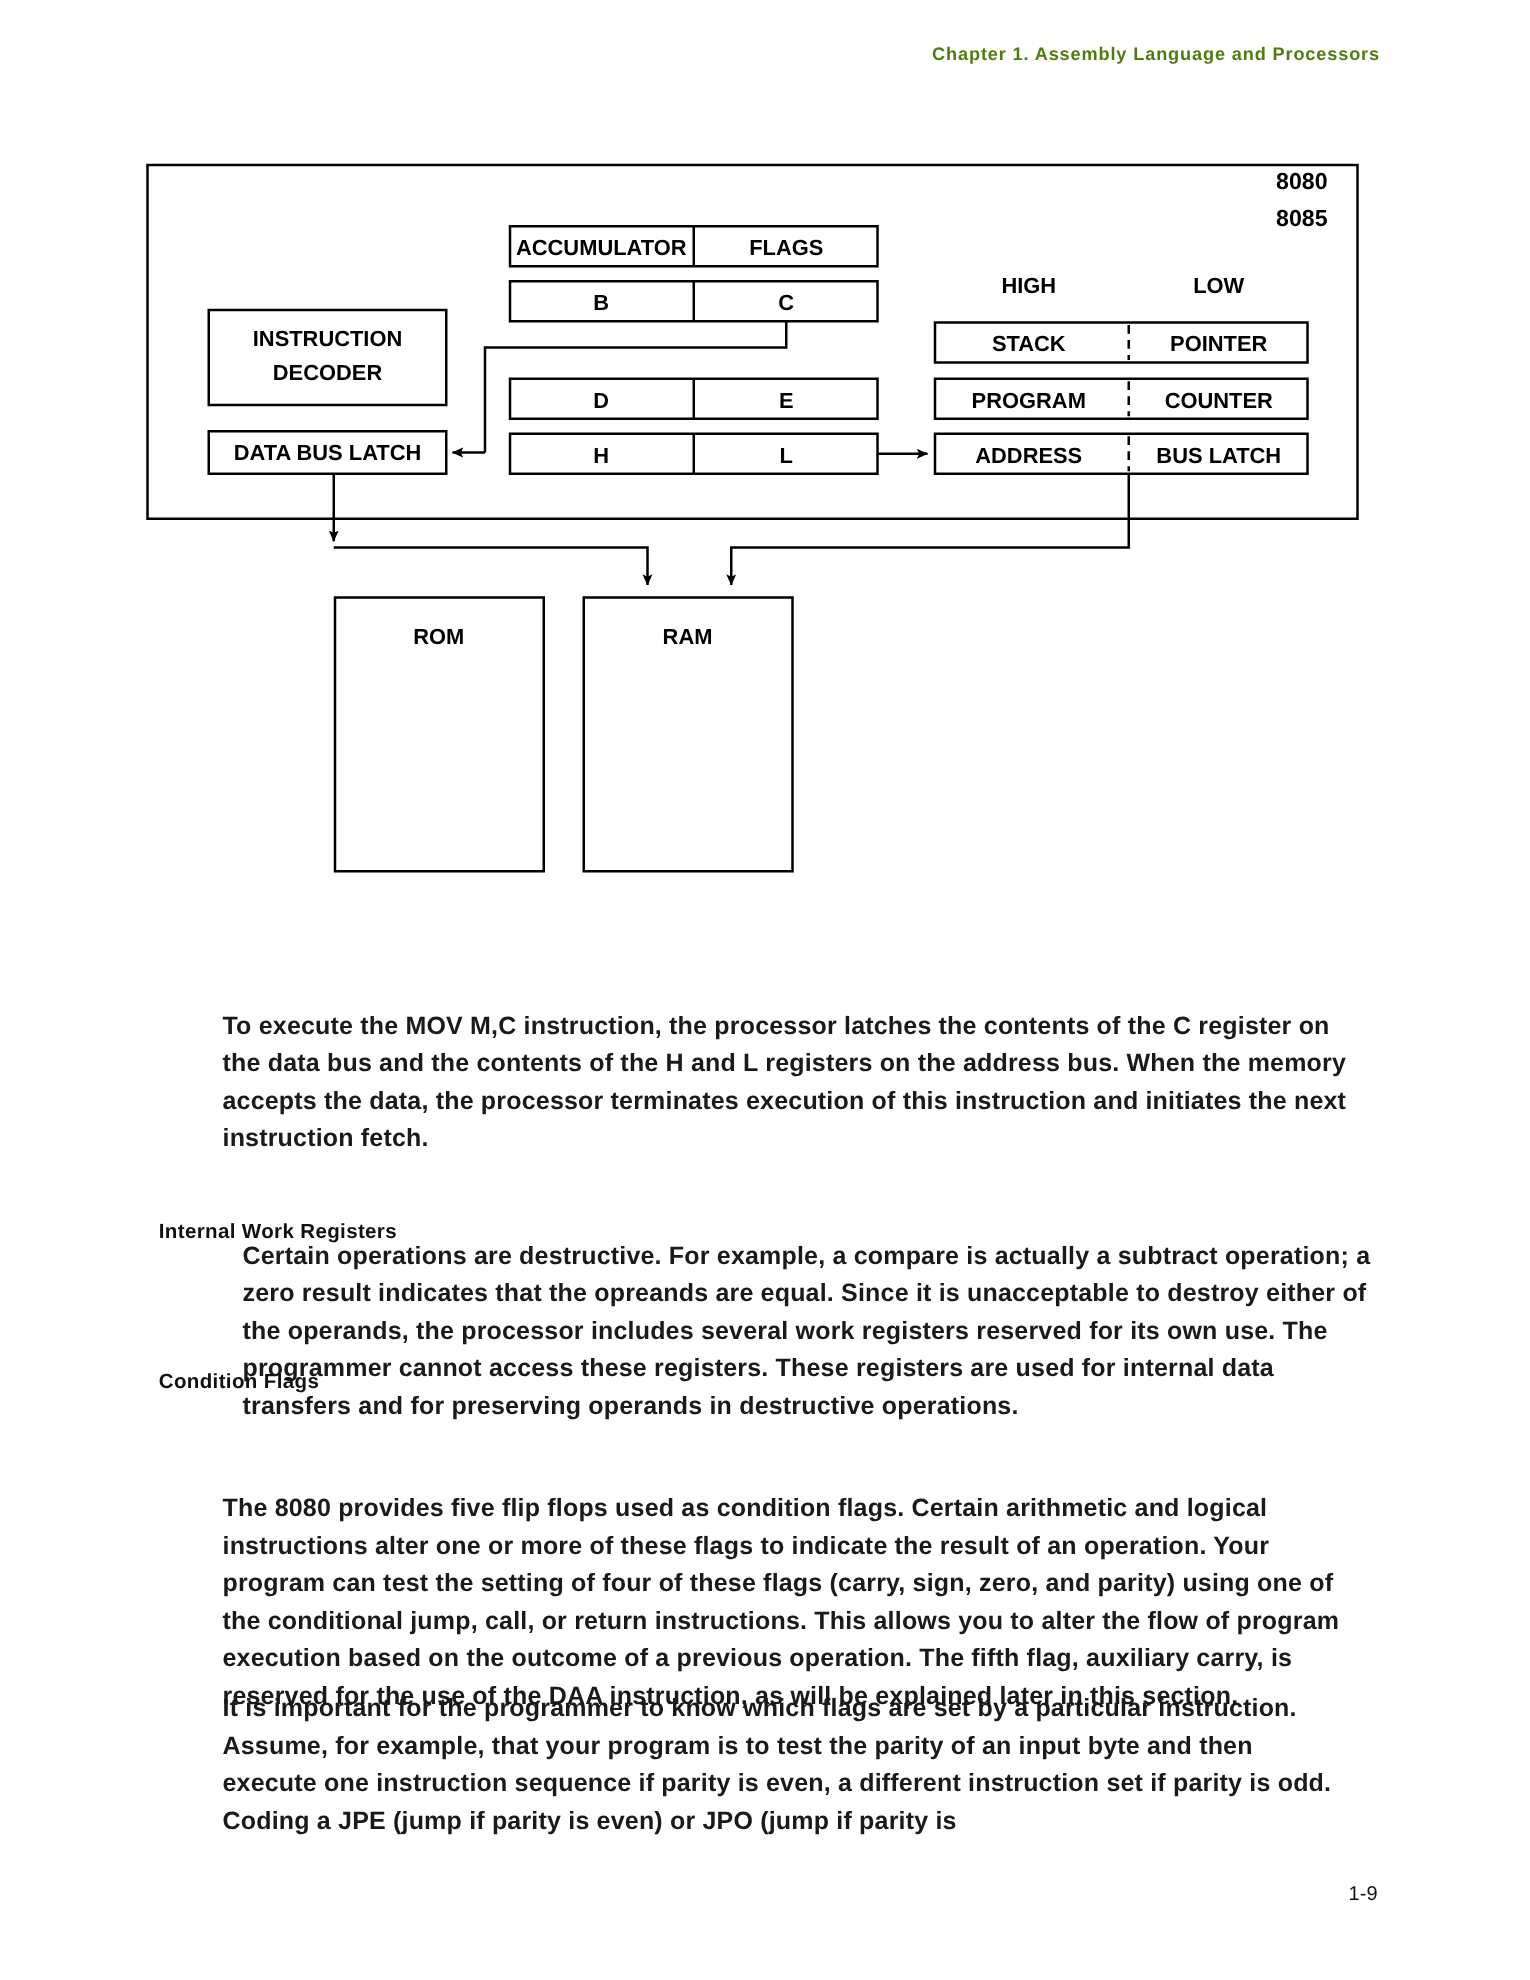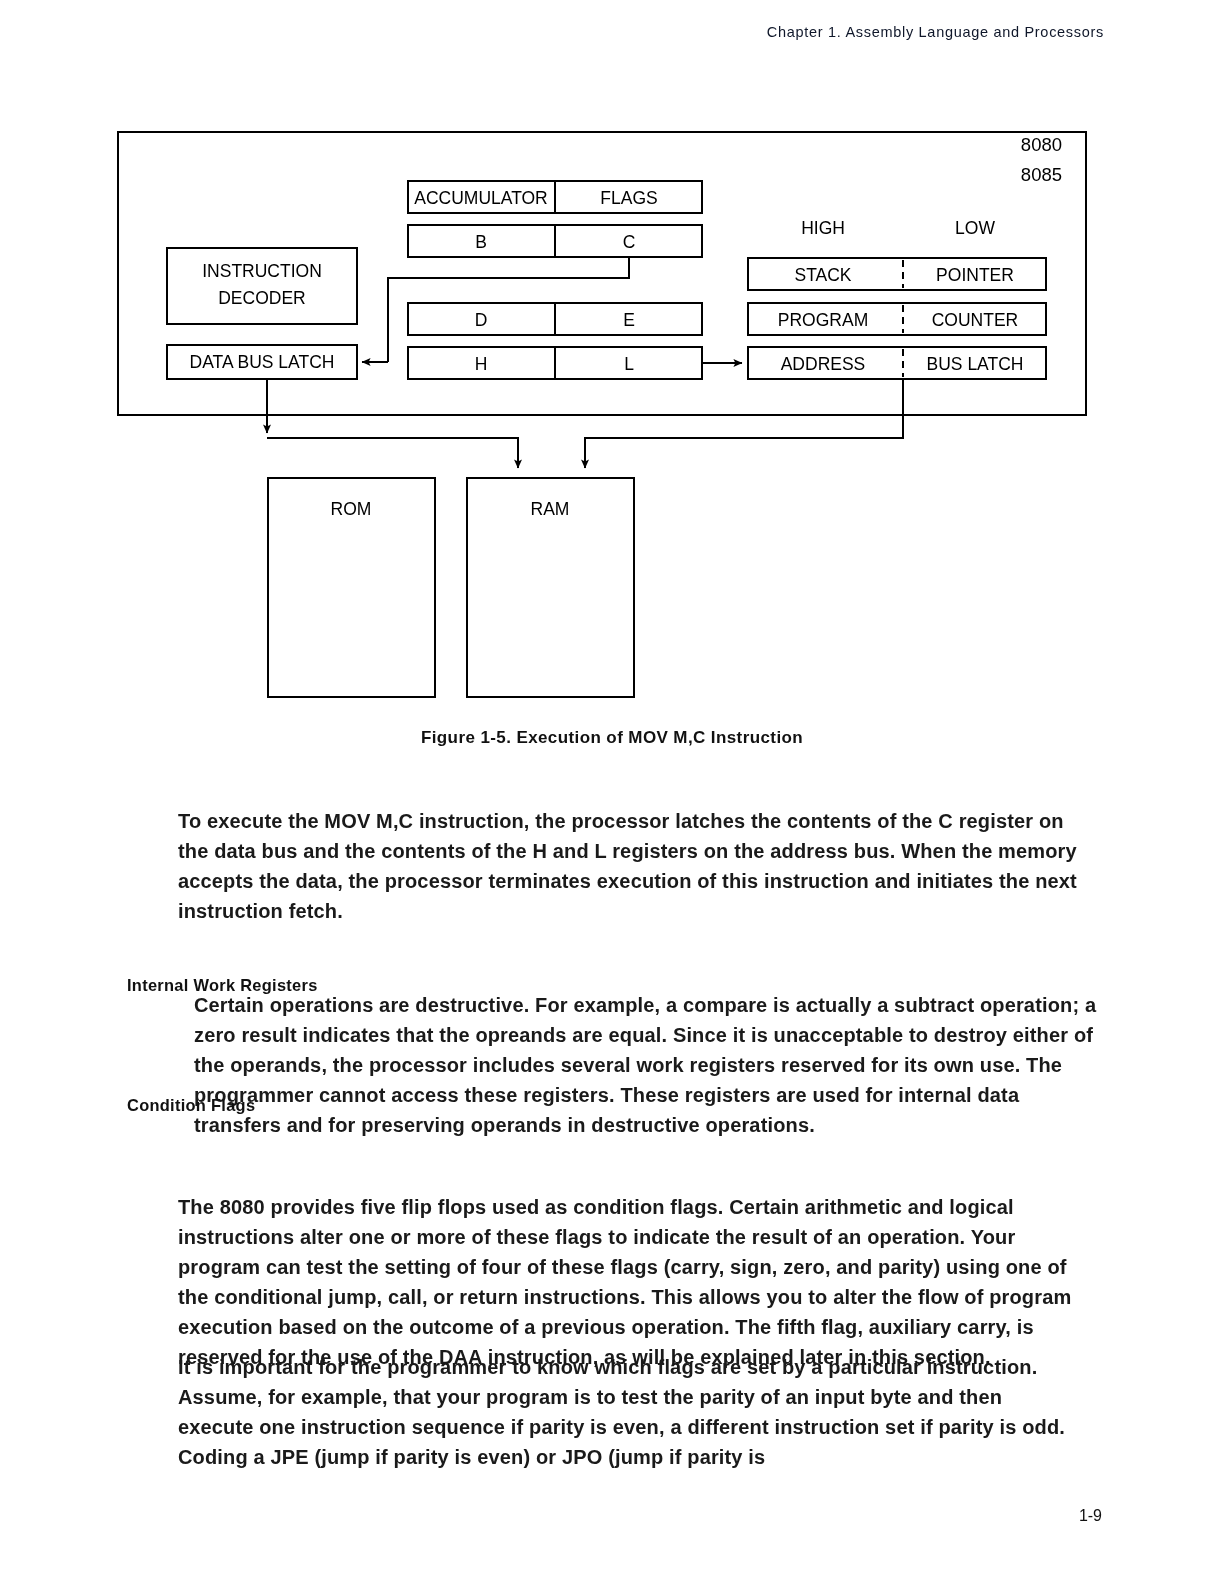--- a/index.html
+++ b/index.html
@@ -17,35 +17,37 @@
     width: 1224px;
     height: 1584px;
     margin: 0 auto;
     background: #ffffff;
     overflow: hidden;
   }
 
   
   .running-head {
     position: absolute;
-    top: 24px;
+    top: 36px;
     right: 120px;
     font-size: 14.5px;
     letter-spacing: 0.7px;
-    color: #0f172a;
+    color: #4d7c0f;
     white-space: nowrap;
+    font-weight: bold;
   }
 
   
   .figure {
     position: absolute;
     left: 0;
     top: 118px;
     width: 1205px;
     height: 640px;
+    font-weight: bold;
   }
   .figure-svg { display: block; }
 
   .fig-caption {
     position: absolute;
     top: 728px;
     left: 0;
     width: 1224px;
     text-align: center;
     font-size: 17px;
@@ -174,21 +176,20 @@
       <path d="M903,261 L903,320 L585,320 L585,350" fill="none" stroke="#000" stroke-width="2" marker-end="url(#arrow)"></path>
 
       <rect x="268" y="360" width="167" height="219" fill="none" stroke="#000" stroke-width="2"></rect>
       <text x="351" y="397" font-size="17.5" text-anchor="middle">ROM</text>
 
       <rect x="467" y="360" width="167" height="219" fill="none" stroke="#000" stroke-width="2"></rect>
       <text x="550" y="397" font-size="17.5" text-anchor="middle">RAM</text>
     </svg>
   </div>
 
-  <div class="fig-caption">Figure 1-5. Execution of MOV M,C Instruction</div>
 
   <div class="body-block" id="para-intro">To execute the MOV M,C instruction, the processor latches the contents of the C register on the data bus and the contents of the H and L registers on the address bus. When the memory accepts the data, the processor terminates execution of this instruction and initiates the next instruction fetch.</div>
 
   <div class="sec-heading" id="head-work">Internal Work Registers</div>
 
   <div class="body-block" id="para-work">Certain operations are destructive. For example, a compare is actually a subtract operation; a zero result indicates that the opreands are equal. Since it is unacceptable to destroy either of the operands, the processor includes several work registers reserved for its own use. The programmer cannot access these registers. These registers are used for internal data transfers and for preserving operands in destructive operations.</div>
 
   <div class="sec-heading" id="head-flags">Condition Flags</div>
 
   <div class="body-block" id="para-flags">The 8080 provides five flip flops used as condition flags. Certain arithmetic and logical instructions alter one or more of these flags to indicate the result of an operation. Your program can test the setting of four of these flags (carry, sign, zero, and parity) using one of the conditional jump, call, or return instructions. This allows you to alter the flow of program execution based on the outcome of a previous operation. The fifth flag, auxiliary carry, is reserved for the use of the DAA instruction, as will be explained later in this section.</div>

